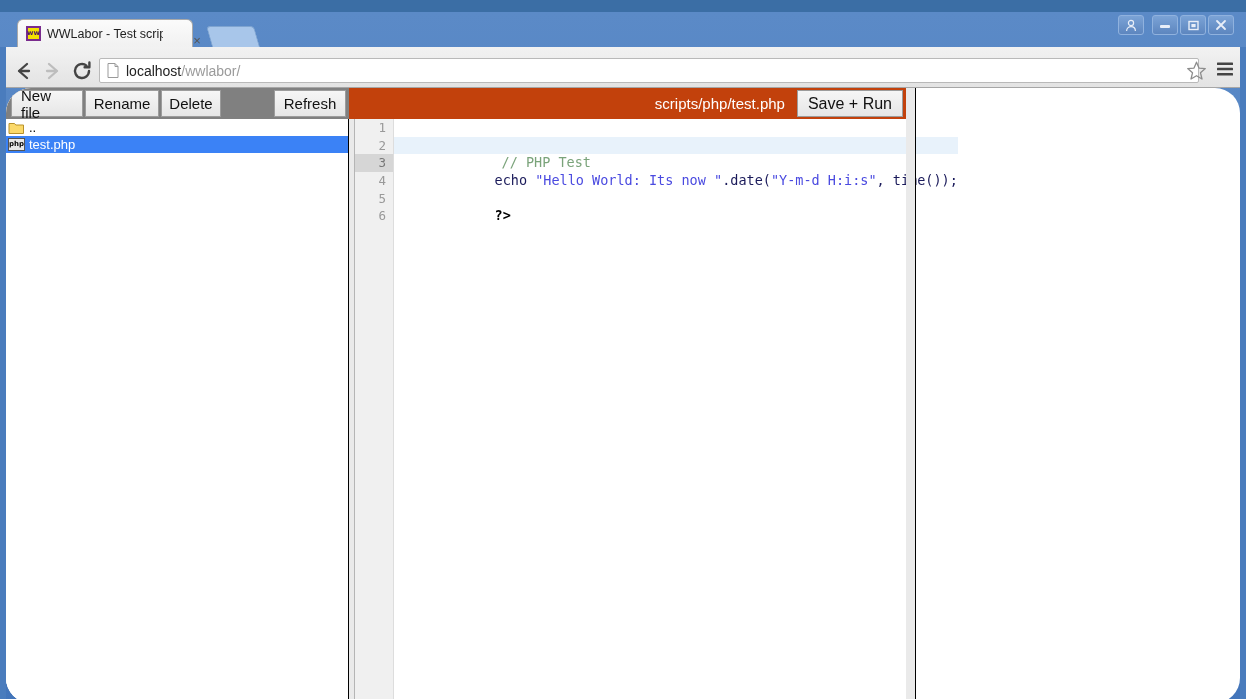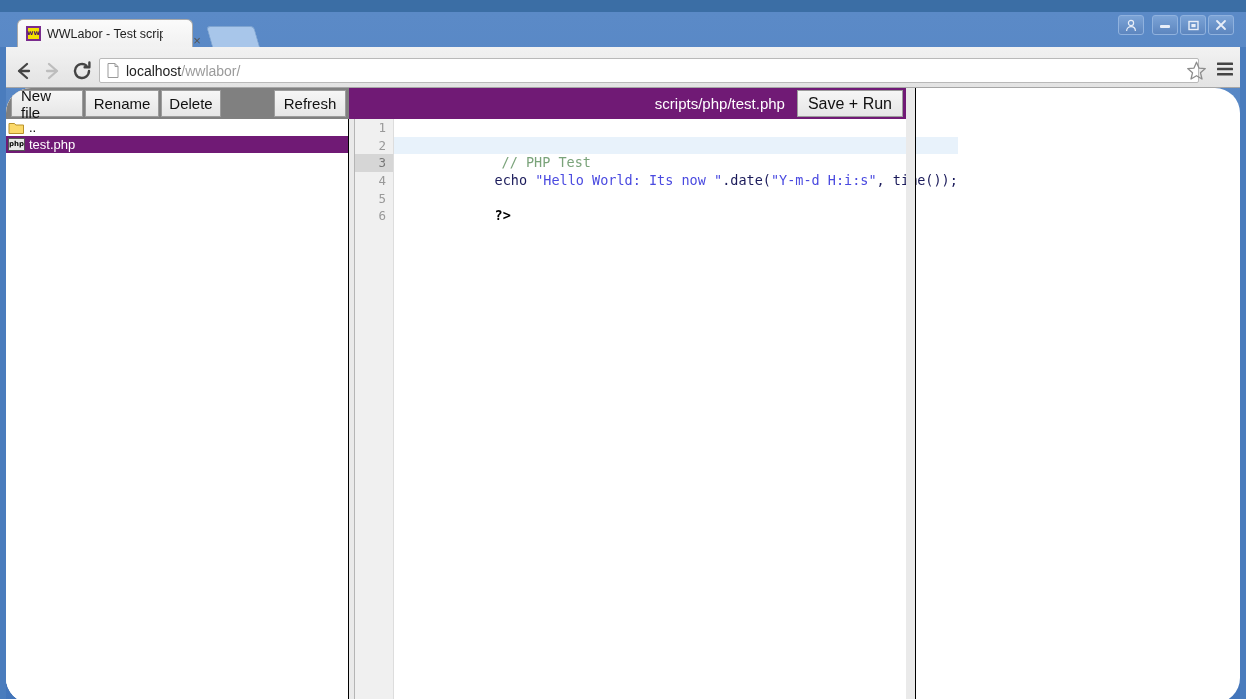--- a/index.html
+++ b/index.html
@@ -113,37 +113,37 @@
   #filelist{
     position:absolute;left:0;top:31px;width:343px;height:584px;
     background:#fff;box-sizing:border-box;
     border-right:1px solid #000;
   }
   .frow{
     height:17px;display:flex;align-items:center;
     font-size:13px;color:#000;cursor:pointer;
     font-family:"Liberation Sans",sans-serif;
   }
-  .frow.selected{background:#701a75;color:#fff;}
+  .frow.selected{background:#3b82f6;color:#fff;}
   .ficon{width:17px;height:14px;flex:0 0 auto;margin-left:2px;}
   .fname{margin-left:4px;white-space:nowrap;}
   .phpbadge{
     width:17px;height:13px;flex:0 0 auto;margin-left:2px;
     background:#e8e8e8;border:1px solid #555;box-sizing:border-box;
     font-size:7px;line-height:11px;text-align:center;color:#000;
     font-family:"DejaVu Sans",sans-serif;font-weight:bold;
   }
   
   #editorpanel{
     position:absolute;left:343px;top:0;width:557px;height:615px;
     background:#eaeaea;box-sizing:border-box;
   }
   #edheader{
     position:absolute;left:0;top:0;width:557px;height:31px;
-    background:#701a75;box-sizing:border-box;
+    background:#c2410c;box-sizing:border-box;
     display:flex;align-items:center;justify-content:flex-end;text-align:right;
   }
   #edpath{
     font-size:15px;color:#fff;margin-right:12px;white-space:nowrap;
   }
   #saverun{
     height:27px;margin-right:3px;margin-top:0px;padding:0 10px;
     background:linear-gradient(to bottom,#f6f6f6,#e6e6e6);
     border:1px solid #9c9c9c;box-sizing:border-box;
     font-size:16px;color:#111;display:flex;align-items:center;cursor:pointer;

